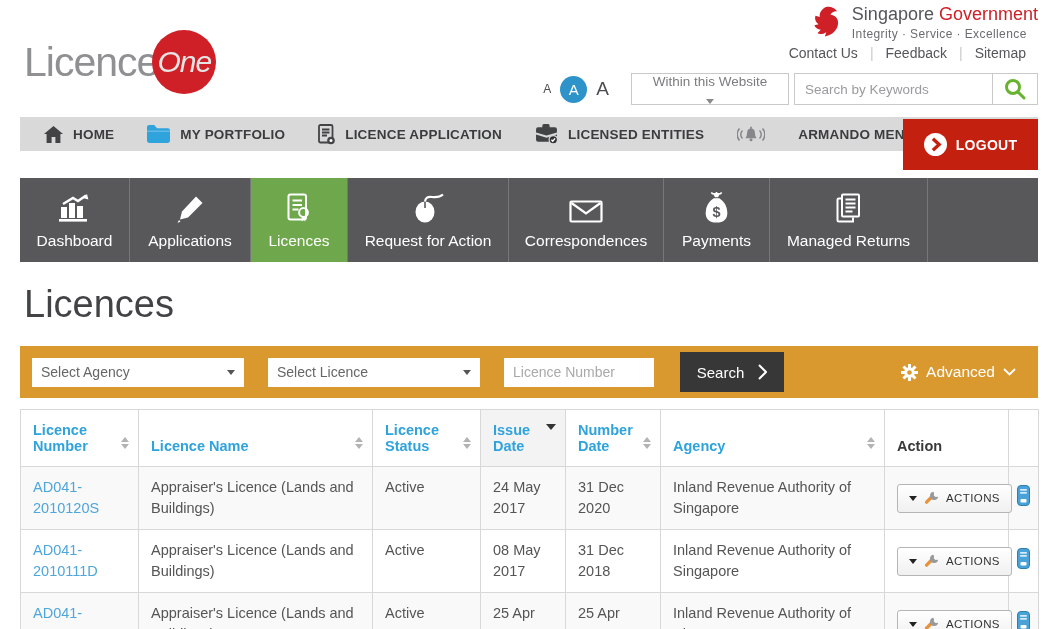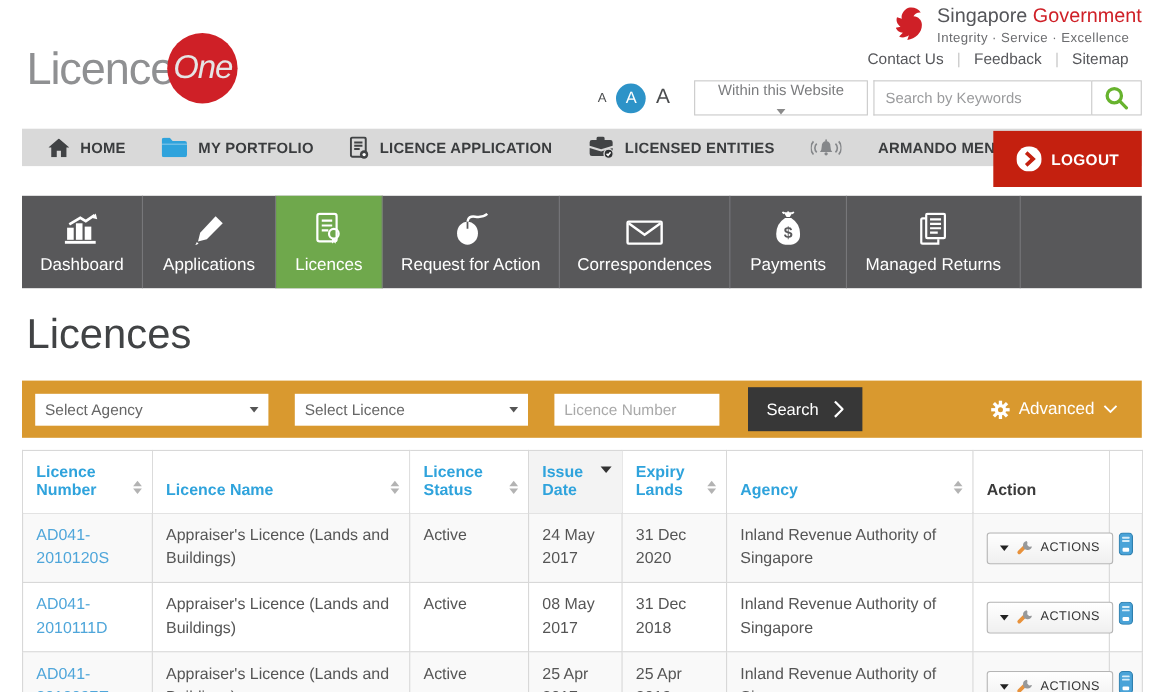--- a/index.html
+++ b/index.html
@@ -374,21 +374,21 @@
           <span class="sort-both">
               <span class="tri-up"></span>
               <span class="tri-down"></span>
             </span>
         </th>
         <th class="sorted">
           <span>Issue Date</span>
           <span class="sort-single"><span class="tri-down"></span></span>
         </th>
         <th>
-          <span>Expiry Lands</span>
+          <span>Number Date</span>
           <span class="sort-both">
               <span class="tri-up"></span>
               <span class="tri-down"></span>
             </span>
         </th>
         <th>
           <span>Agency</span>
           <span class="sort-both">
               <span class="tri-up"></span>
               <span class="tri-down"></span>

